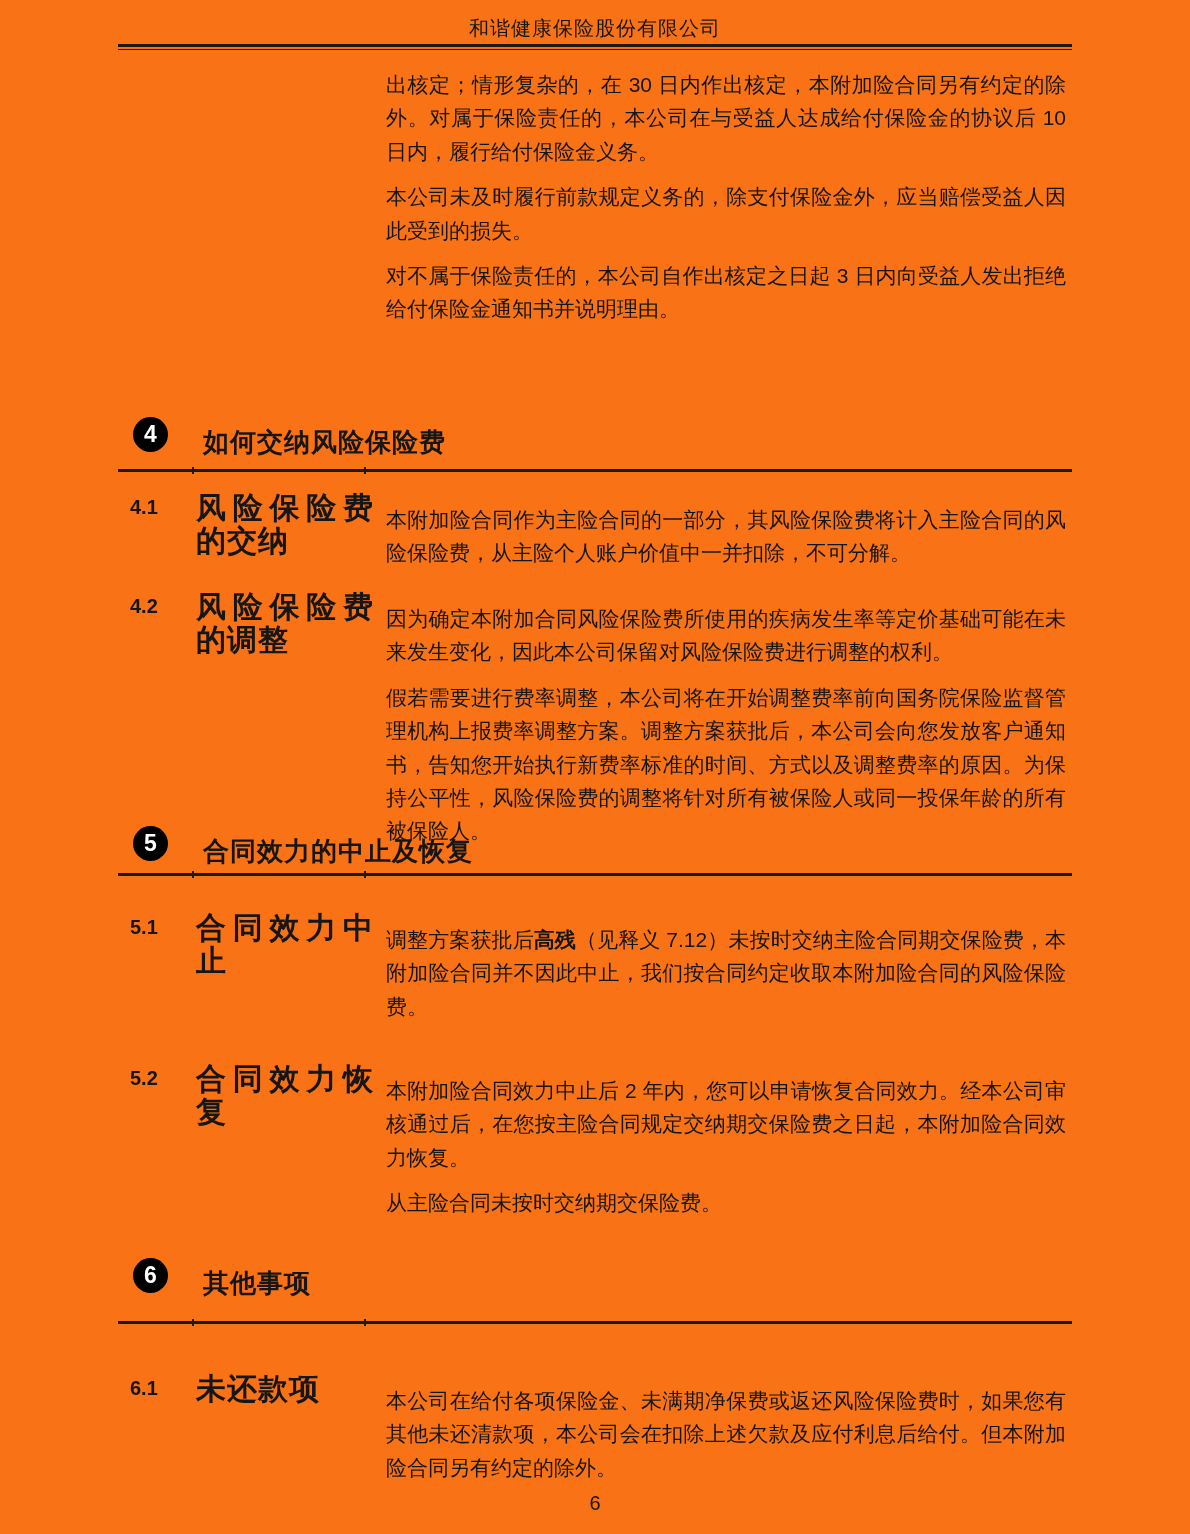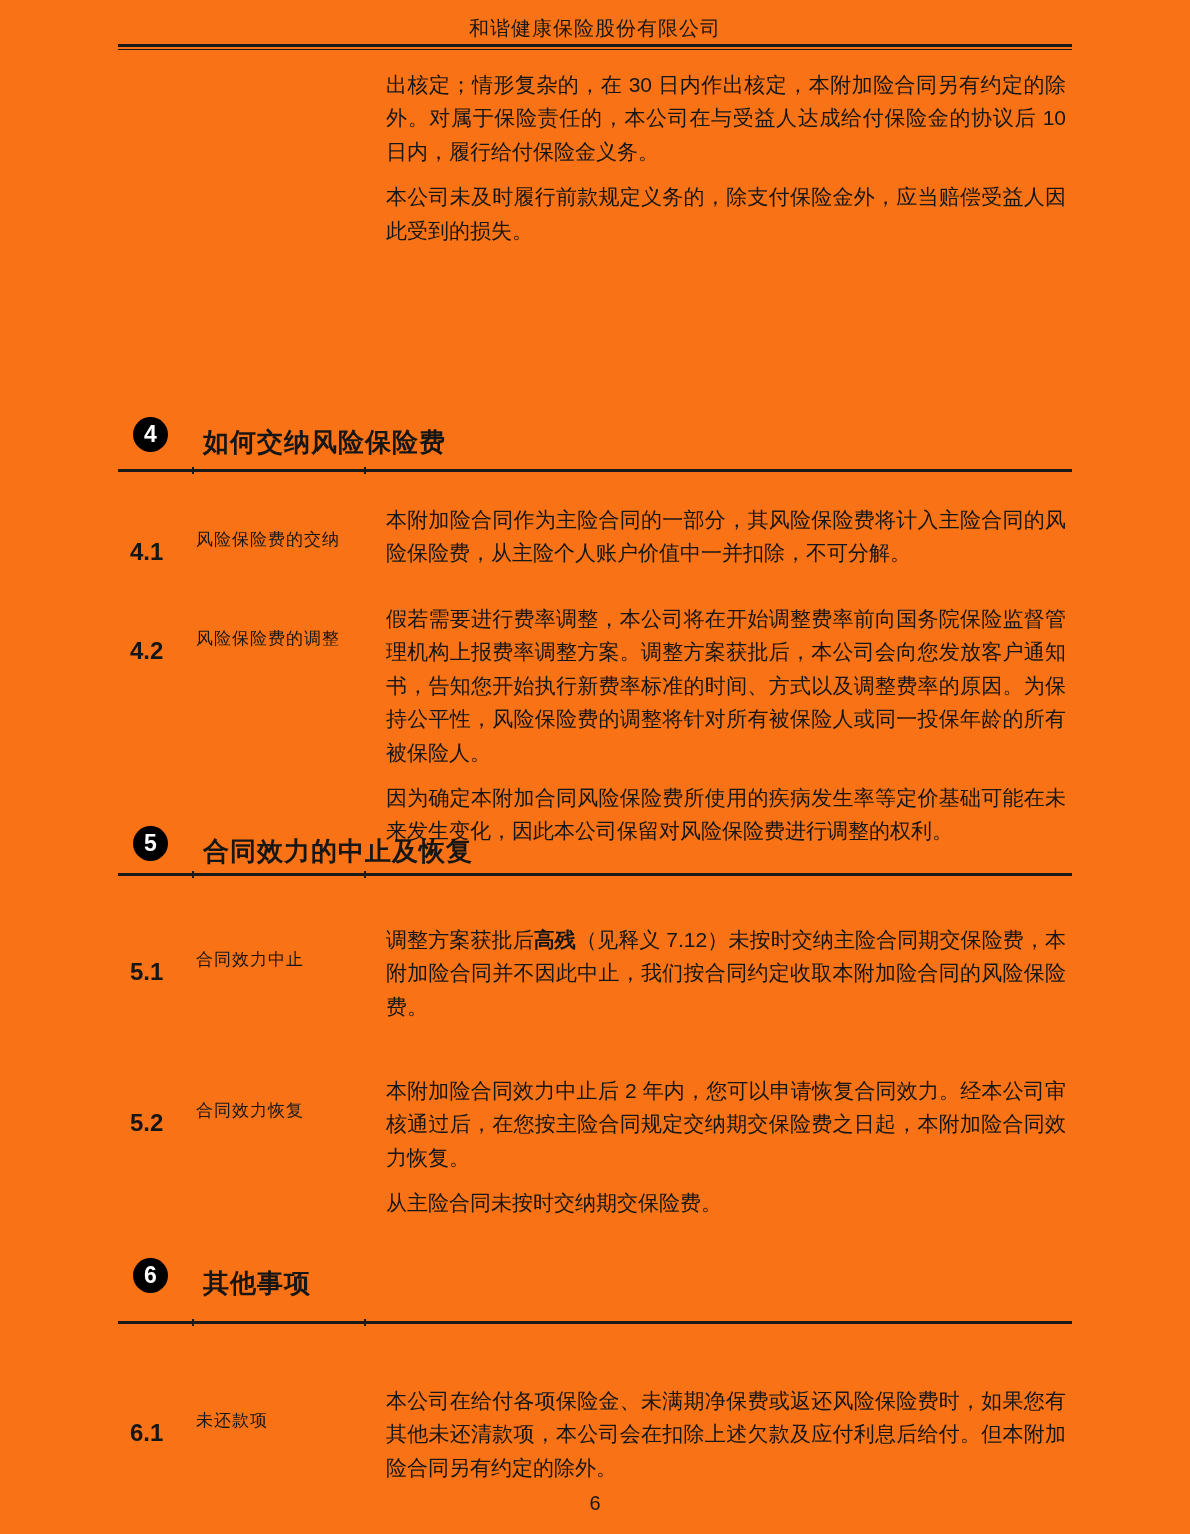--- a/index.html
+++ b/index.html
@@ -63,47 +63,47 @@
   .sec-rule .tick {
     position: absolute; top: -2px; width: 2px; height: 7px; background: #1a1a1a;
   }
   .sec-rule .tick.t1 { left: 74px; }
   .sec-rule .tick.t2 { left: 246px; }
 
   
   .row { position: absolute; left: 130px; width: 950px; }
   .row .row-id {
     position: absolute; left: 0; top: 0;
-    font-size: 24px; font-weight: bold; line-height: 33.4px;
+    font-size: 20px; font-weight: bold; line-height: 33.4px;
     font-family: "Liberation Sans", sans-serif;
-    margin-top: 44px;
   }
   .row .row-term {
     position: absolute; left: 66px; top: 0; width: 178px;
-    font-size: 17px; font-weight: normal; line-height: 33.4px;
-    letter-spacing: 1px; text-align: justify; margin-top: 32px;
+    font-size: 30px; font-weight: bold; line-height: 33.4px;
+    letter-spacing: 1px; text-align: justify;
   }
   .row .row-body { position: absolute; left: 244px; top: 0; width: 704px; }
 
   .page-num {
     position: absolute; top: 1492px; left: 0; width: 100%;
     text-align: center; font-size: 20px;
   }
 </style>
 </head>
 <body>
 
 <div class="page">
 
   <div class="doc-header">和谐健康保险股份有限公司</div>
   <div class="header-rule"></div>
 
   <div class="intro bodytext" style="top:56px;">
     <p>出核定；情形复杂的，在 30 日内作出核定，本附加险合同另有约定的除外。对属于保险责任的，本公司在与受益人达成给付保险金的协议后 10 日内，履行给付保险金义务。</p>
     <p>本公司未及时履行前款规定义务的，除支付保险金外，应当赔偿受益人因此受到的损失。</p>
+    <p>对不属于保险责任的，本公司自作出核定之日起 3 日内向受益人发出拒绝给付保险金通知书并说明理由。</p>
   </div>
 
   <div class="sec-head" style="top:417px;">
     <div class="sec-circle">4</div>
     <div class="sec-title">如何交纳风险保险费</div>
   </div>
   <div class="sec-rule" style="top:469px;">
     <span class="tick t1"></span>
     <span class="tick t2"></span>
   </div>
@@ -113,22 +113,22 @@
     <div class="row-term">风险保险费的交纳</div>
     <div class="row-body bodytext">
       <p>本附加险合同作为主险合同的一部分，其风险保险费将计入主险合同的风险保险费，从主险个人账户价值中一并扣除，不可分解。</p>
     </div>
   </div>
 
   <div class="row" style="top:590px;">
     <div class="row-id">4.2</div>
     <div class="row-term">风险保险费的调整</div>
     <div class="row-body bodytext">
+      <p>因为确定本附加合同风险保险费所使用的疾病发生率等定价基础可能在未来发生变化，因此本公司保留对风险保险费进行调整的权利。</p>
       <p>假若需要进行费率调整，本公司将在开始调整费率前向国务院保险监督管理机构上报费率调整方案。调整方案获批后，本公司会向您发放客户通知书，告知您开始执行新费率标准的时间、方式以及调整费率的原因。为保持公平性，风险保险费的调整将针对所有被保险人或同一投保年龄的所有被保险人。</p>
-      <p>因为确定本附加合同风险保险费所使用的疾病发生率等定价基础可能在未来发生变化，因此本公司保留对风险保险费进行调整的权利。</p>
     </div>
   </div>
 
   <div class="sec-head" style="top:826px;">
     <div class="sec-circle">5</div>
     <div class="sec-title">合同效力的中止及恢复</div>
   </div>
   <div class="sec-rule" style="top:873px;">
     <span class="tick t1"></span>
     <span class="tick t2"></span>

